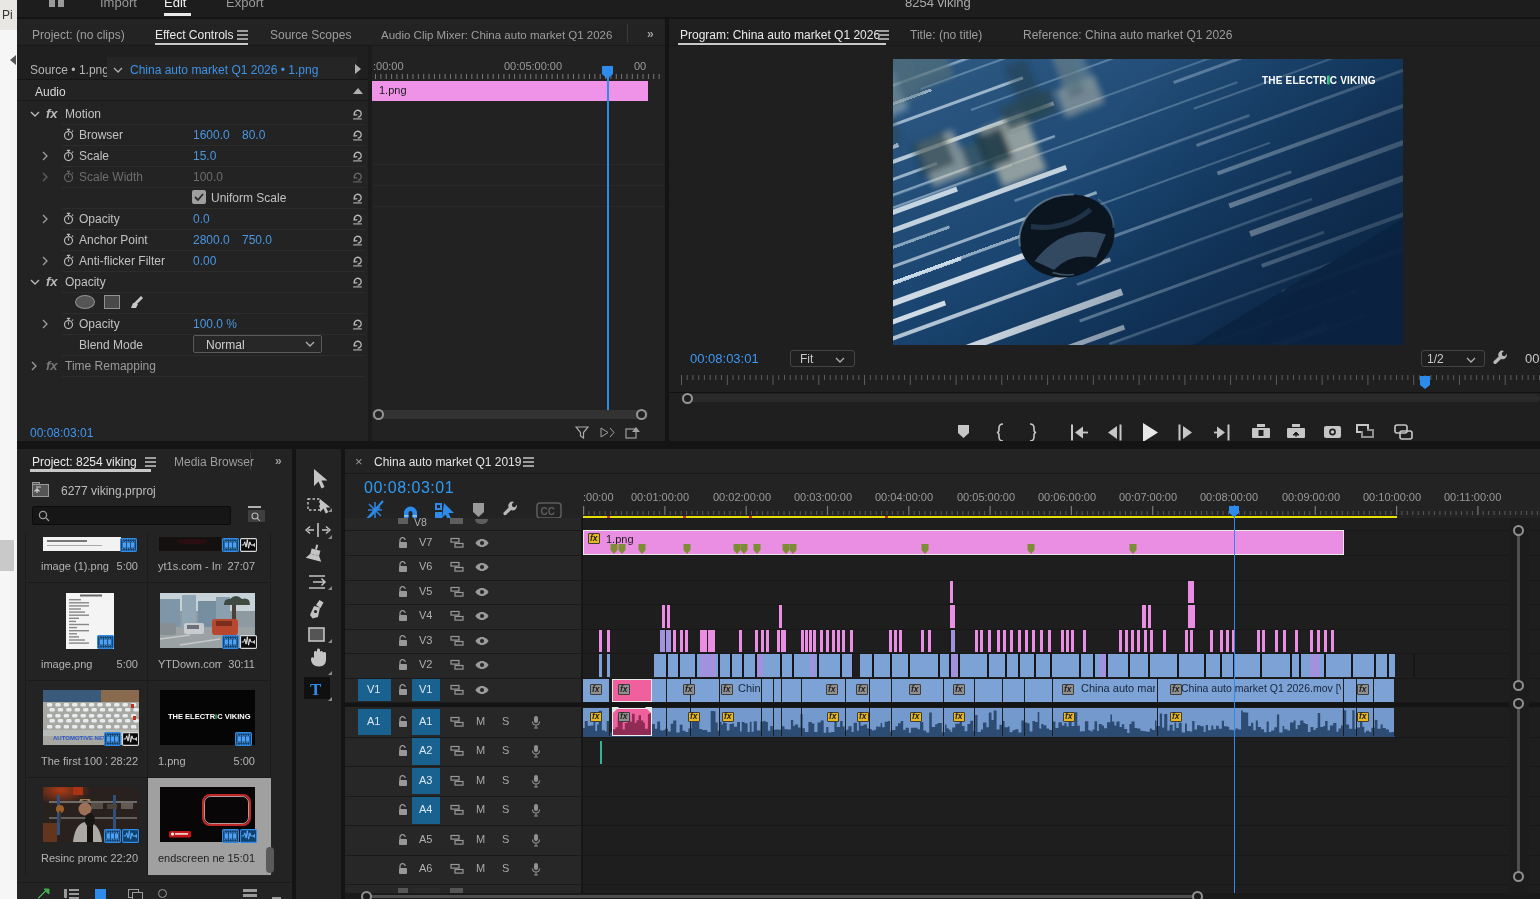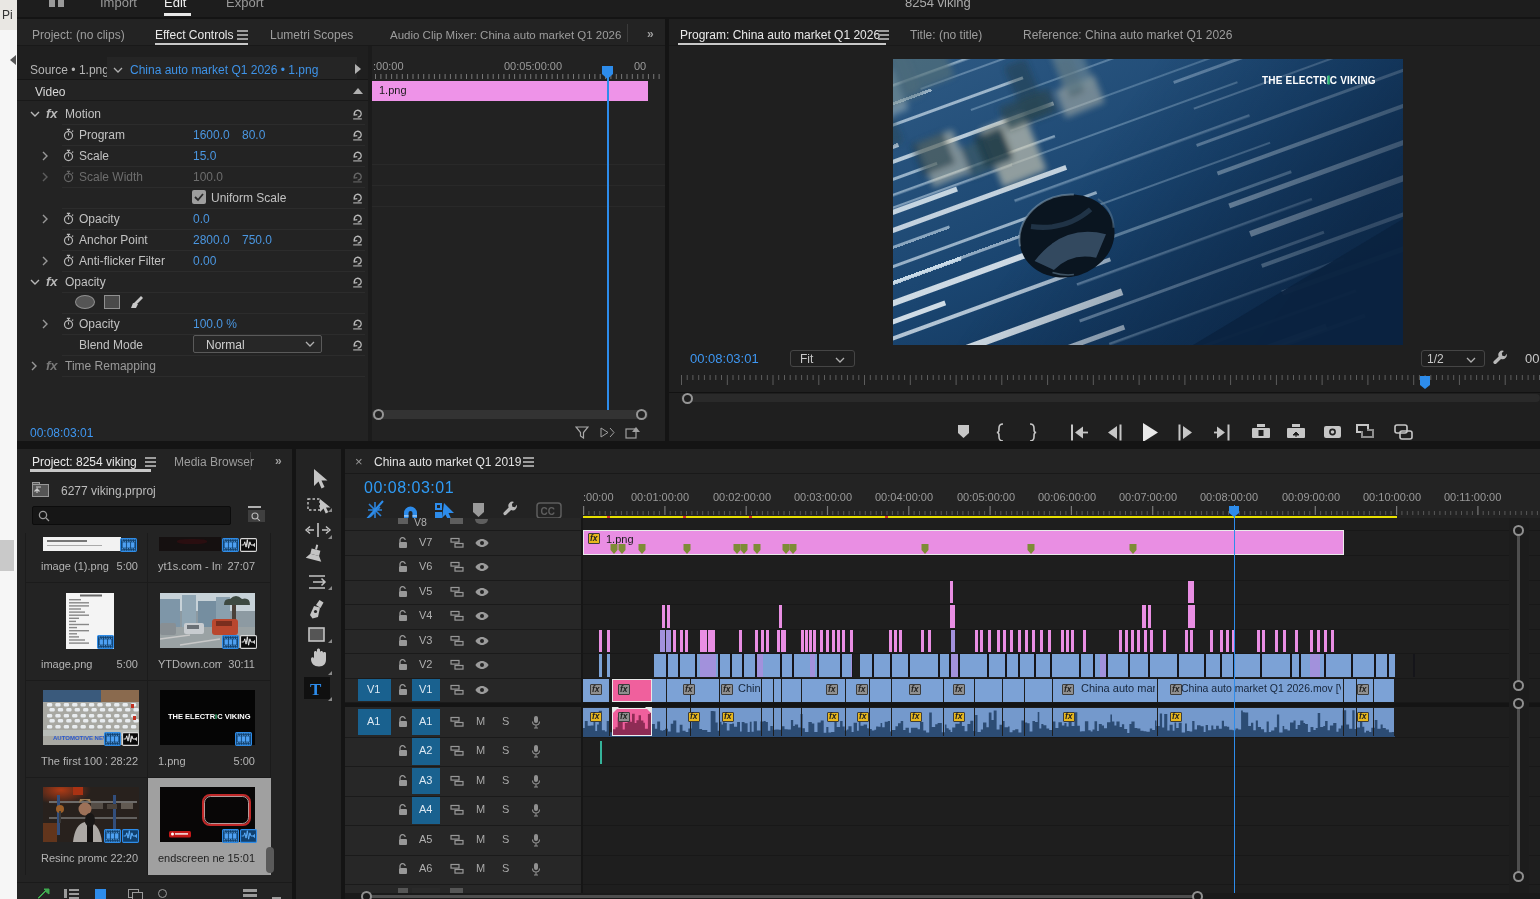--- a/index.html
+++ b/index.html
@@ -88,50 +88,50 @@
 <div class="abs" style="left:100px;top:-5px;font-size:13px;color:#999;">Import</div>
 <div class="abs" style="left:164px;top:-5px;font-size:13px;color:#eee;">Edit</div>
 <div class="abs" style="left:164px;top:13px;width:27px;height:2.5px;background:#e8e8e8;"></div>
 <div class="abs" style="left:226px;top:-5px;font-size:13px;color:#999;">Export</div>
 <div class="abs" style="left:905px;top:-5px;font-size:13px;color:#aaa;">8254 viking</div>
 <div class="panel" style="left:17px;top:19px;width:648px;height:422px;">
     <div class="tabtxt" style="left:15px;top:9px;">Project: (no clips)</div>
     <div class="tabtxt tabact" style="left:138px;top:9px;">Effect Controls</div>
     <div class="abs" style="left:220px;top:11px;width:11px;height:2px;background:#9d9d9d;box-shadow:0 4px #9d9d9d,0 8px #9d9d9d;"></div>
     <div class="abs" style="left:138px;top:24px;width:93px;height:2.5px;background:#c8c8c8;"></div>
-    <div class="tabtxt" style="left:253px;top:9px;">Lumetri Scopes</div>
-    <div class="tabtxt" style="left:373px;top:10px;font-size:11.5px;">Audio Clip Mixer: China auto market Q1 2026</div>
+    <div class="tabtxt" style="left:253px;top:9px;">Source Scopes</div>
+    <div class="tabtxt" style="left:364px;top:10px;font-size:11.5px;">Audio Clip Mixer: China auto market Q1 2026</div>
     <div class="abs" style="left:610px;top:5px;width:1px;height:18px;background:#3a3a3a;"></div>
     <div class="tabtxt" style="left:630px;top:8px;font-weight:bold;">»</div>
     <div class="abs" style="left:0;top:26px;width:648px;height:1px;background:#191919;"></div>
     <div class="abs" style="left:0;top:27px;width:648px;height:33px;background:#1f1f1f;"></div>
     <div class="lbl" style="left:13px;top:44px;color:#b5b5b5;">Source • 1.png</div>
     <div class="abs" style="left:90px;top:38px;width:250px;height:22px;background:#252525;"></div>
     <svg class="ic" style="left:96px;top:48px" width="10" height="6">
       <path d="M1 1l4 4 4-4" stroke="#b0b0b0" fill="none" stroke-width="1.3"></path>
     </svg>
     <div class="val" style="left:113px;top:44px;color:#3e93e8;">China auto market Q1 2026 • 1.png</div>
     <div class="abs" style="left:338px;top:45px;width:0;height:0;border-left:6px solid #b0b0b0;border-top:5px solid transparent;border-bottom:5px solid transparent;"></div>
     <div class="abs" style="left:0;top:60px;width:648px;height:1px;background:#161616;"></div>
-    <div class="lbl" style="left:18px;top:66px;color:#d8d8d8;">Video</div>
+    <div class="lbl" style="left:18px;top:66px;color:#d8d8d8;">Audio</div>
     <div class="abs" style="left:336px;top:69px;width:0;height:0;border-bottom:6px solid #b0b0b0;border-left:5px solid transparent;border-right:5px solid transparent;"></div>
     <div class="abs" style="left:0;top:81px;width:648px;height:1px;background:#191919;"></div>
     <svg class="ic" style="left:13px;top:92px" width="10" height="6">
       <path d="M1 1l4 4 4-4" stroke="#b8b8b8" fill="none" stroke-width="1.4"></path>
     </svg>
     <div class="abs" style="left:29px;top:87px;font-size:13px;font-style:italic;font-weight:bold;color:#b8b8b8;">fx</div>
     <div class="lbl" style="left:48px;top:88px;color:#c2c2c2;">Motion</div>
     <svg class="ic" style="left:334px;top:88px" width="13" height="13" viewBox="0 0 12 12">
       <use href="#reset"></use>
     </svg>
     <div class="sep" style="left:45px;top:105px;width:303px;"></div>
     <svg class="ic" style="left:45px;top:109px;opacity:1" width="13" height="13" viewBox="0 0 12 12">
       <use href="#stopw"></use>
     </svg>
-    <div class="lbl" style="left:62px;top:109px;color:#c2c2c2;">Program</div>
+    <div class="lbl" style="left:62px;top:109px;color:#c2c2c2;">Browser</div>
     <div class="val" style="left:176px;top:109px;color:#4a96e0;">1600.0</div>
     <div class="val" style="left:225px;top:109px;">80.0</div>
     <svg class="ic" style="left:334px;top:109px;opacity:1" width="13" height="13" viewBox="0 0 12 12">
       <use href="#reset"></use>
     </svg>
     <div class="sep" style="left:45px;top:126px;width:303px;"></div>
     <svg class="ic" style="left:25px;top:132px;opacity:1" width="6" height="10">
       <path d="M1 1l4 4-4 4" stroke="#989898" fill="none" stroke-width="1.4"></path>
     </svg>
     <svg class="ic" style="left:45px;top:130px;opacity:1" width="13" height="13" viewBox="0 0 12 12">

